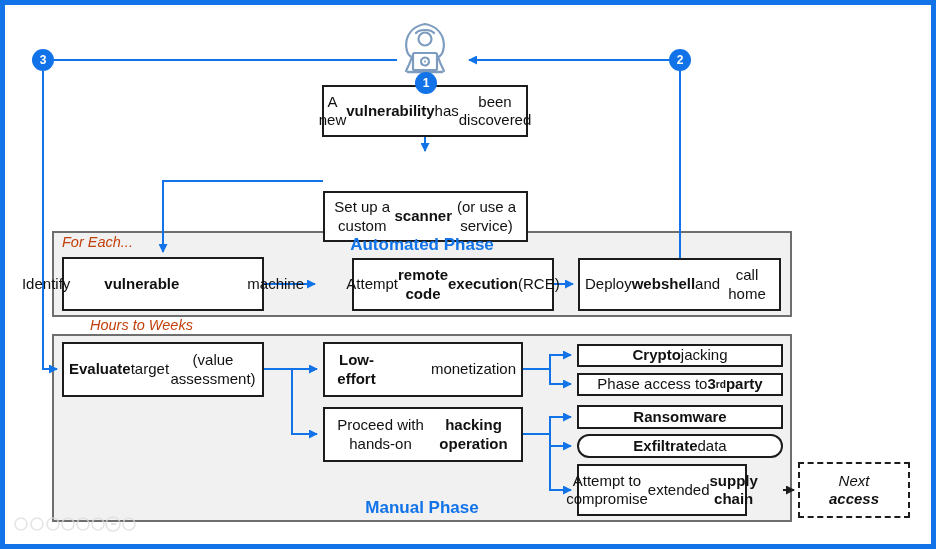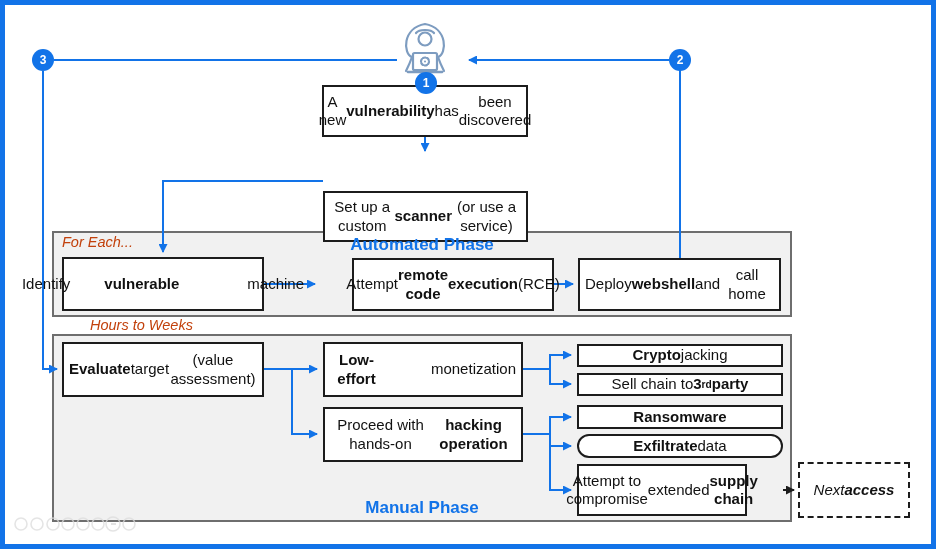--- a/index.html
+++ b/index.html
@@ -3,21 +3,21 @@
 <meta charset="utf-8">
 <style>
   html,body{margin:0;padding:0;background:#fff;}
   body{width:936px;height:549px;position:relative;font-family:"Liberation Sans",sans-serif;}
   .frame{position:absolute;inset:0;width:936px;height:549px;border:5px solid #1273e8;box-sizing:border-box;background:#fff;overflow:hidden;}
   .container{position:absolute;background:#f1f1f1;border:2px solid #6e6e6e;box-sizing:border-box;z-index:1;}
   .connectors{position:absolute;left:0;top:0;z-index:2;pointer-events:none;}
   .box{position:absolute;background:#fff;border:2.5px solid #1c1c1c;box-sizing:border-box;z-index:3;
        display:flex;align-items:center;justify-content:center;text-align:center;
        font-size:15px;line-height:1.22;color:#111;padding:9px 5px;}
-  .box.dashed{border:2.5px dashed #1c1c1c;font-style:italic;z-index:3;}
+  .box.dashed{border:2.5px dashed #1c1c1c;font-style:italic;z-index:3;flex-direction:column;}
   .badge{position:absolute;width:22px;height:22px;border-radius:50%;background:#1273e8;color:#fff;
          font-size:12px;font-weight:bold;display:flex;align-items:center;justify-content:center;z-index:4;}
   .phase-label{position:absolute;left:47px;width:740px;text-align:center;color:#1273e8;
                font-weight:bold;font-size:17px;z-index:3;}
   .muted{position:absolute;color:#c2410c;font-style:italic;font-size:14.5px;z-index:3;}
   .b{font-weight:bold;}
   sup{font-size:68%;line-height:0;}
   .hacker{position:absolute;z-index:2;}
   .watermark{position:absolute;z-index:5;opacity:.75;}
 </style>
@@ -140,21 +140,21 @@
       <span>Proceed with hands-on</span>
       <br>
       <span class="b">hacking operation</span>
     </div>
 
   <div class="box" style="left:572px;top:339px;width:206px;height:23px;">
       <span class="b">Crypto</span>
       <span>jacking</span>
     </div>
   <div class="box" style="left:572px;top:368px;width:206px;height:23px;">
-      <span>Sell chain to </span>
+      <span>Phase access to </span>
       <span class="b">3</span>
       <sup class="b">rd</sup>
       <span> </span>
       <span class="b">party</span>
     </div>
   <div class="box" style="left:572px;top:400px;width:206px;height:24px;">
       <span class="b">Ransomware</span>
     </div>
   <div class="box" style="left:572px;top:429px;width:206px;height:24px;border-radius:12px;">
       <span class="b">Exfiltrate</span>

